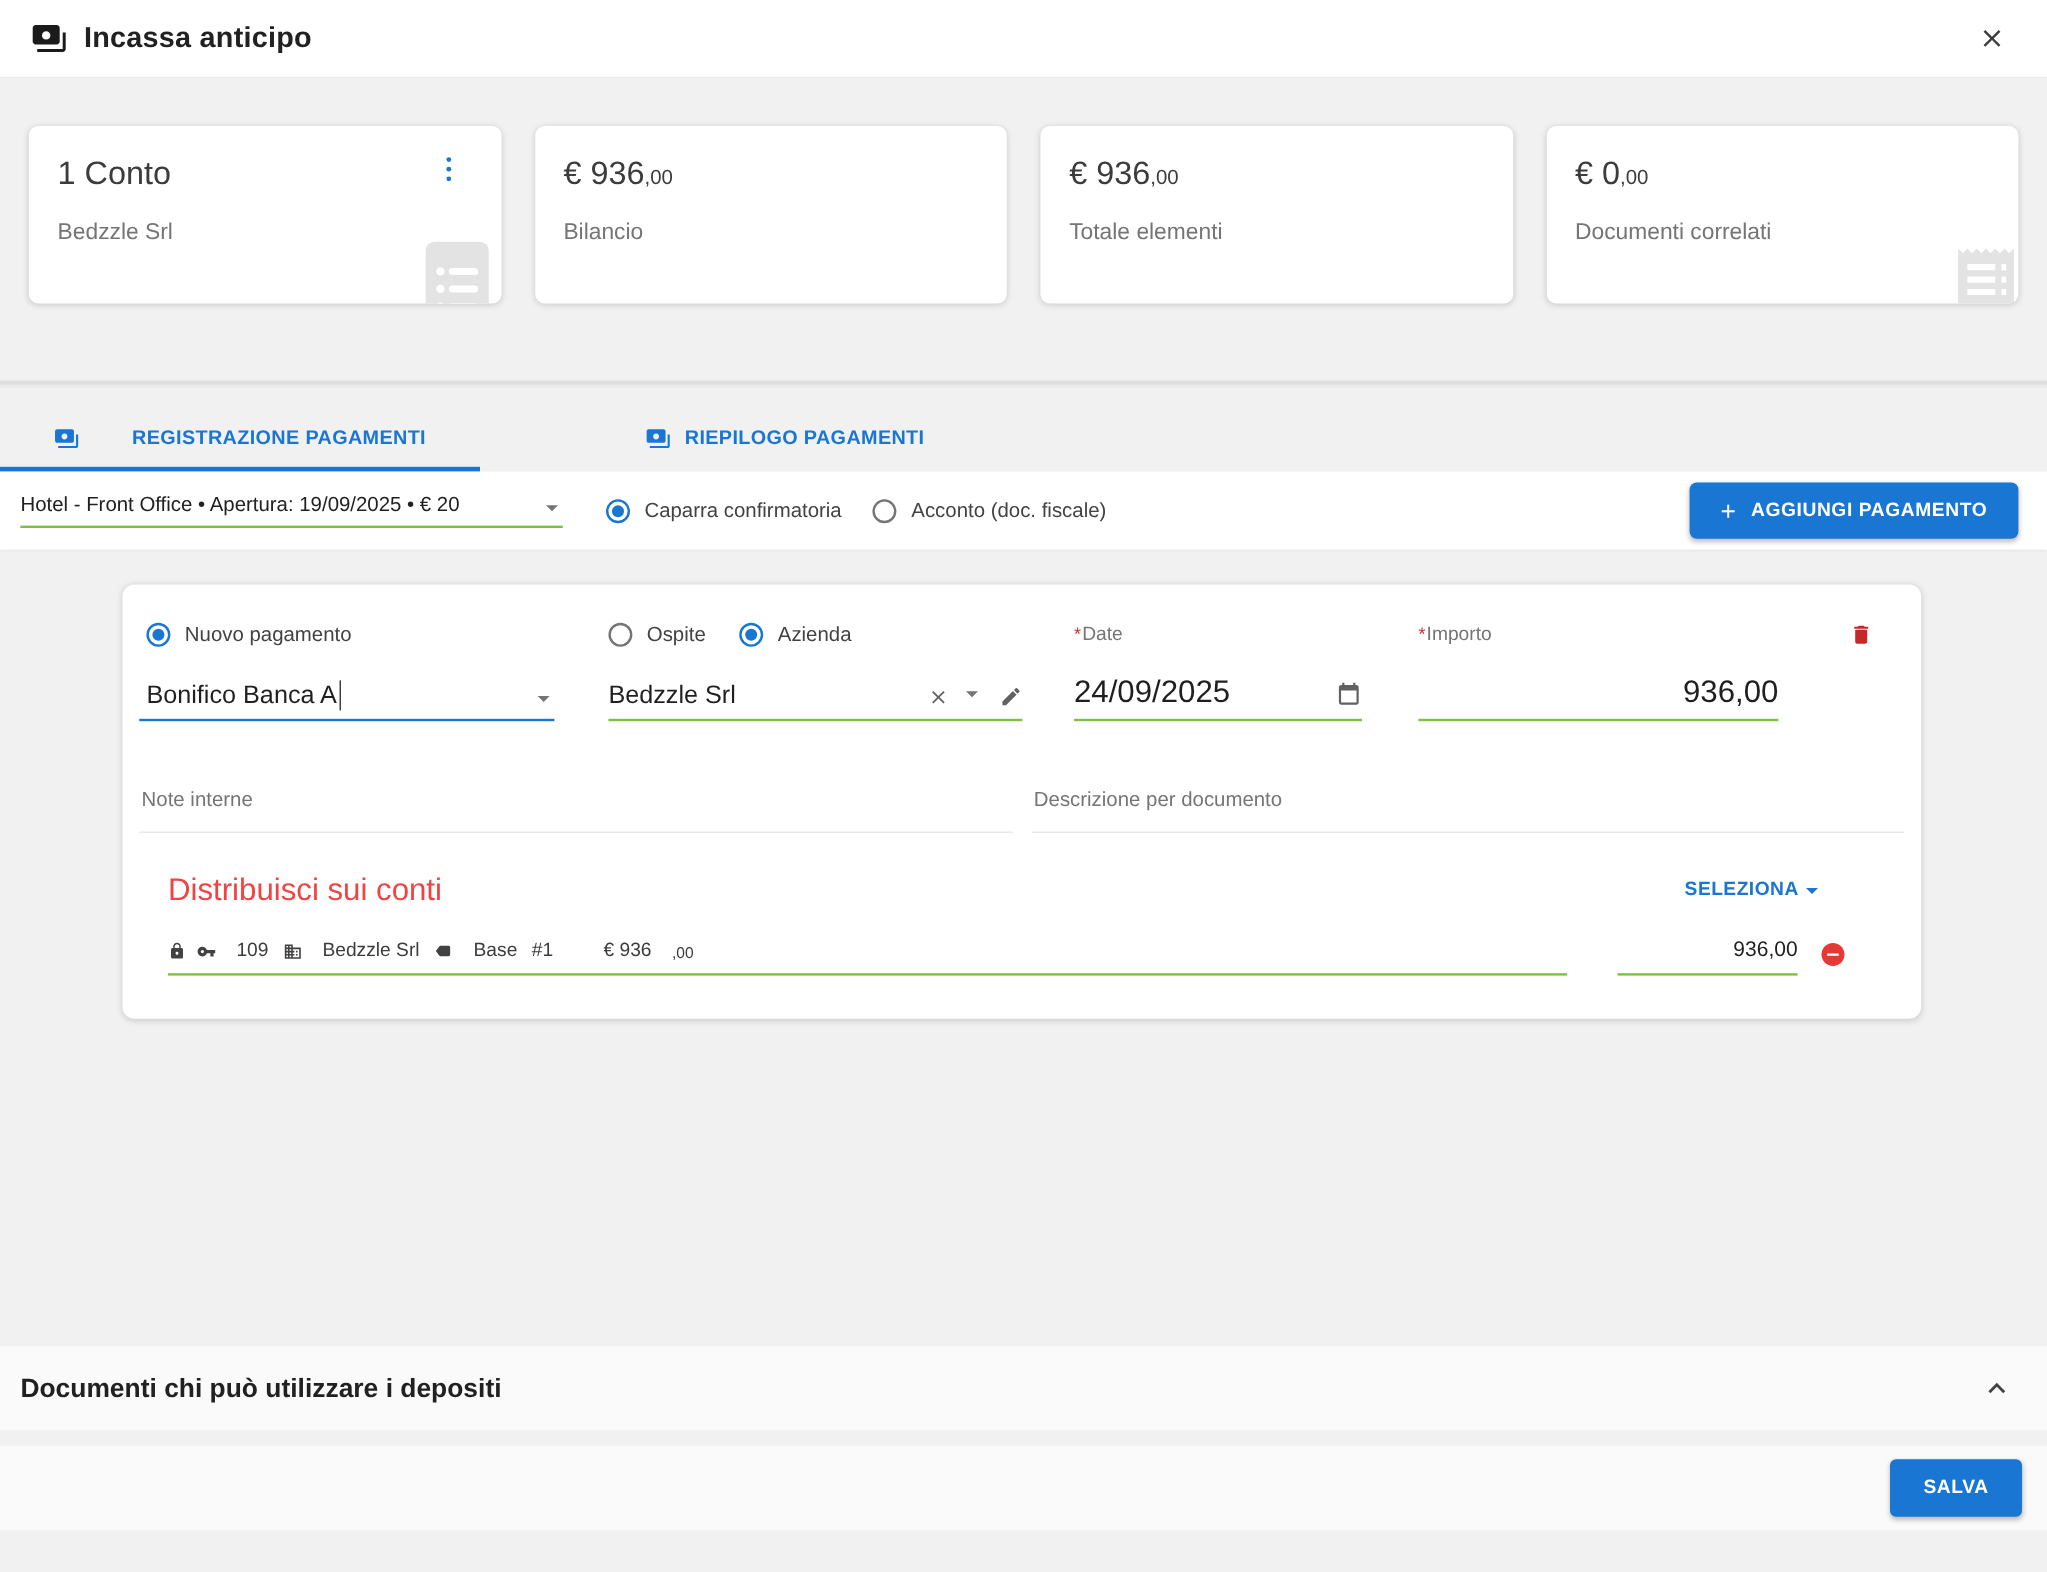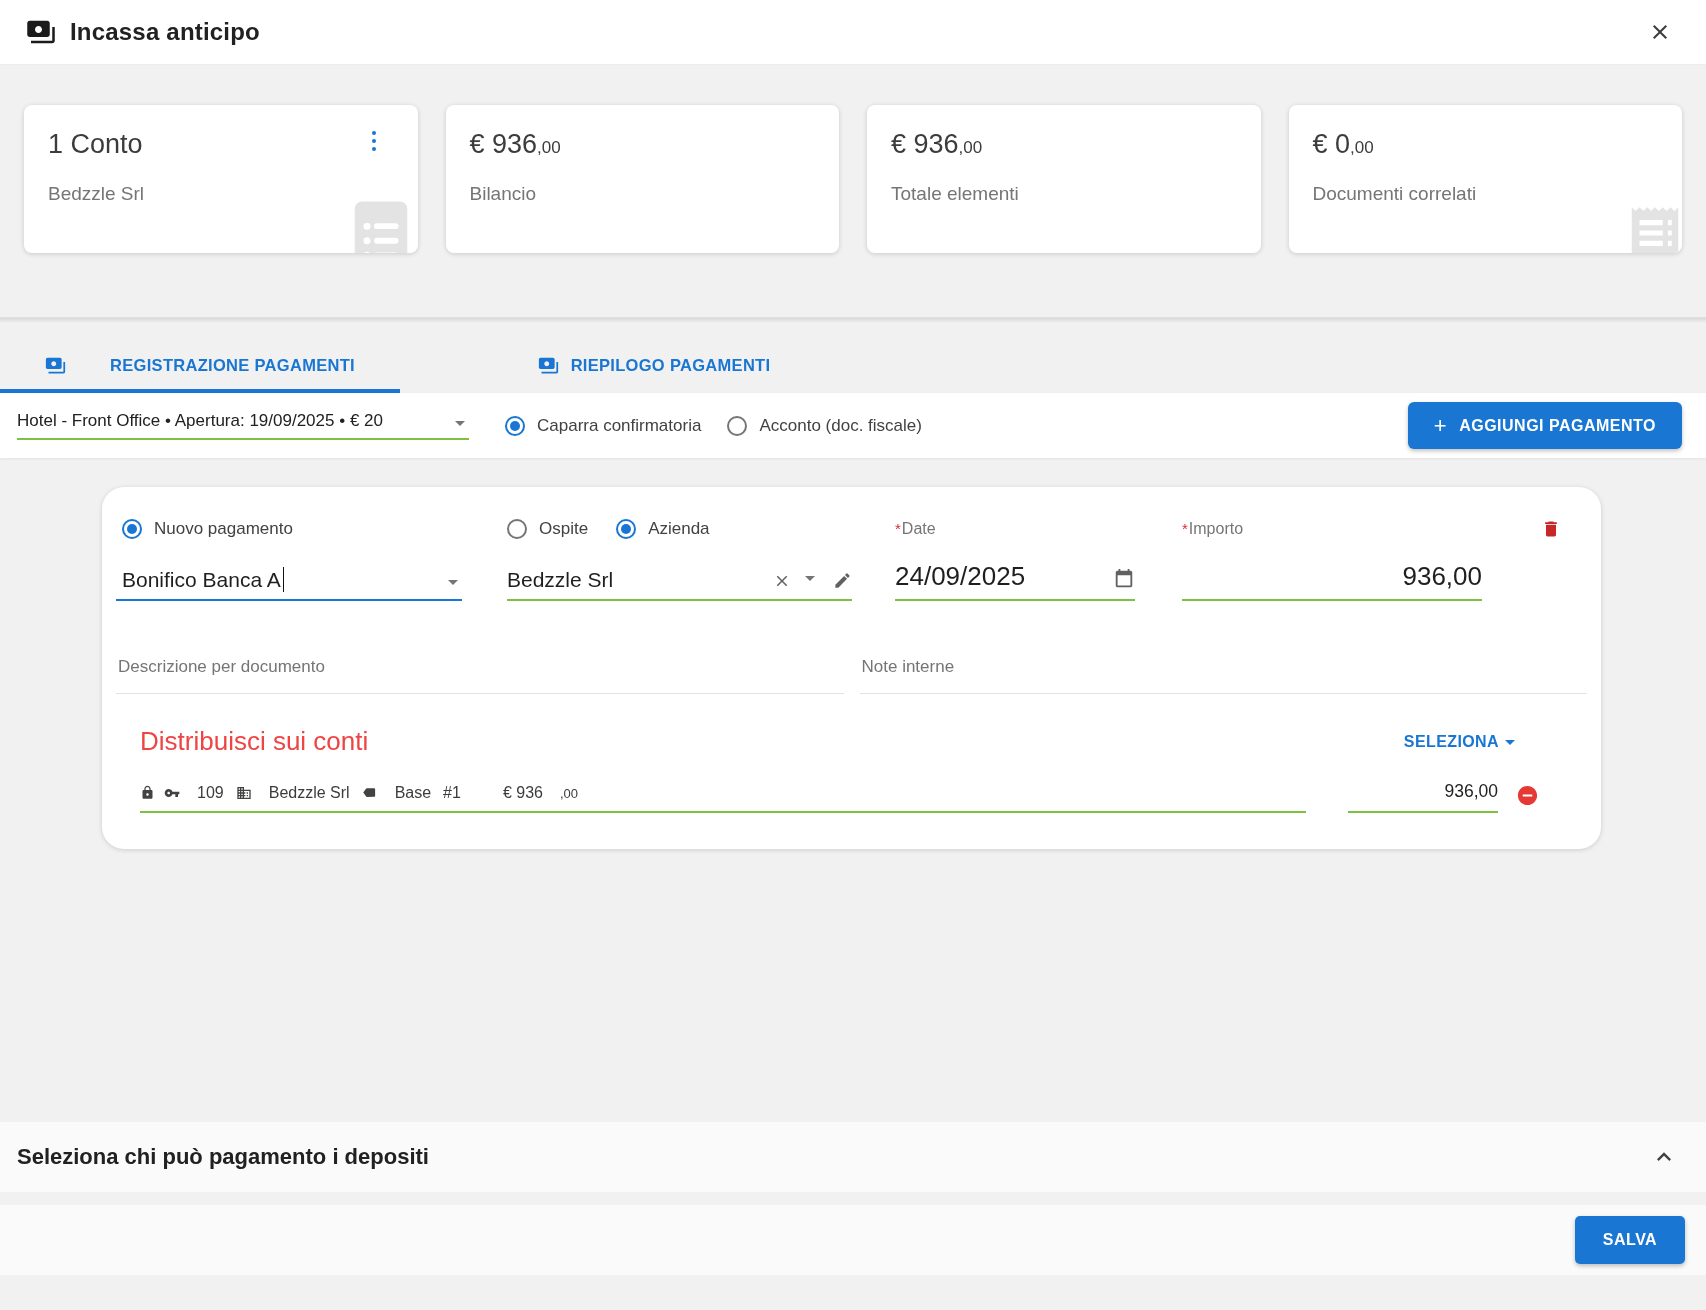--- a/index.html
+++ b/index.html
@@ -68,21 +68,21 @@
   .radio.checked::after{content:"";position:absolute;inset:3px;border-radius:50%;background:#1976d2;}
   .add-btn{
     margin-left:auto;height:47px;padding:0 26px;background:#1976d2;color:#fff;border:none;border-radius:6px;
     font-family:inherit;font-size:16px;font-weight:700;letter-spacing:.5px;display:flex;align-items:center;gap:12px;
     cursor:pointer;box-shadow:0 2px 4px rgba(0,0,0,.25);
   }
   .add-btn .plus{font-size:22px;font-weight:400;line-height:1;}
 
   
   .pay-card{
-    margin:29px 105px 0 102px;background:#fff;border-radius:22px;
+    margin:29px 105px 0 102px;background:#fff;border-radius:10px;
     box-shadow:0 1px 5px rgba(0,0,0,.15);
     padding:22px 14px 36px 14px;flex:none;box-sizing:border-box;
   }
   .rowA{display:flex;align-items:center;height:40px;}
   .c1{width:346px;padding-left:6px;box-sizing:border-box;}
   .c2{width:345px;margin-left:45px;}
   .c3{width:240px;margin-left:43px;}
   .c4{width:300px;margin-left:47px;}
   .c5{flex:1;display:flex;justify-content:flex-end;padding-right:26px;}
   .payer-group{display:flex;gap:28px;align-items:center;}
@@ -306,22 +306,22 @@
           </button>
         </span>
       </div>
       <div class="c4 field amount-field">
         <span class="val big">936,00</span>
       </div>
       <div class="c5"></div>
     </div>
 
     <div class="rowC">
+      <div class="phfield">Note interne</div>
       <div class="phfield">Descrizione per documento</div>
-      <div class="phfield">Note interne</div>
     </div>
 
     <div class="rowD">
       <div class="dist-title">Distribuisci sui conti</div>
       <button class="sel-btn">
         <span>SELEZIONA</span>
         <span class="caret blue"></span>
       </button>
     </div>
 
@@ -370,21 +370,21 @@
       <div class="alloc-amount">936,00</div>
       <button class="minus-btn">
         <svg viewBox="0 0 24 24" width="23" height="23" fill="#e53935">
             <path d="M12 2C6.48 2 2 6.48 2 12s4.48 10 10 10 10-4.48 10-10S17.52 2 12 2zm5 11H7v-2h10v2z"></path>
           </svg>
       </button>
     </div>
   </section>
 
   <div class="deposits-bar">
-    <span class="deposits-title">Seleziona chi può pagamento i depositi</span>
+    <span class="deposits-title">Documenti chi può utilizzare i depositi</span>
     <span class="chev">
       <svg viewBox="0 0 24 24" width="28" height="28" fill="currentColor">
           <path d="M12 8l-6 6 1.41 1.41L12 10.83l4.59 4.58L18 14l-6-6z"></path>
         </svg>
     </span>
   </div>
 
   <footer class="dlg-footer">
     <button class="save-btn">SALVA</button>
   </footer>

